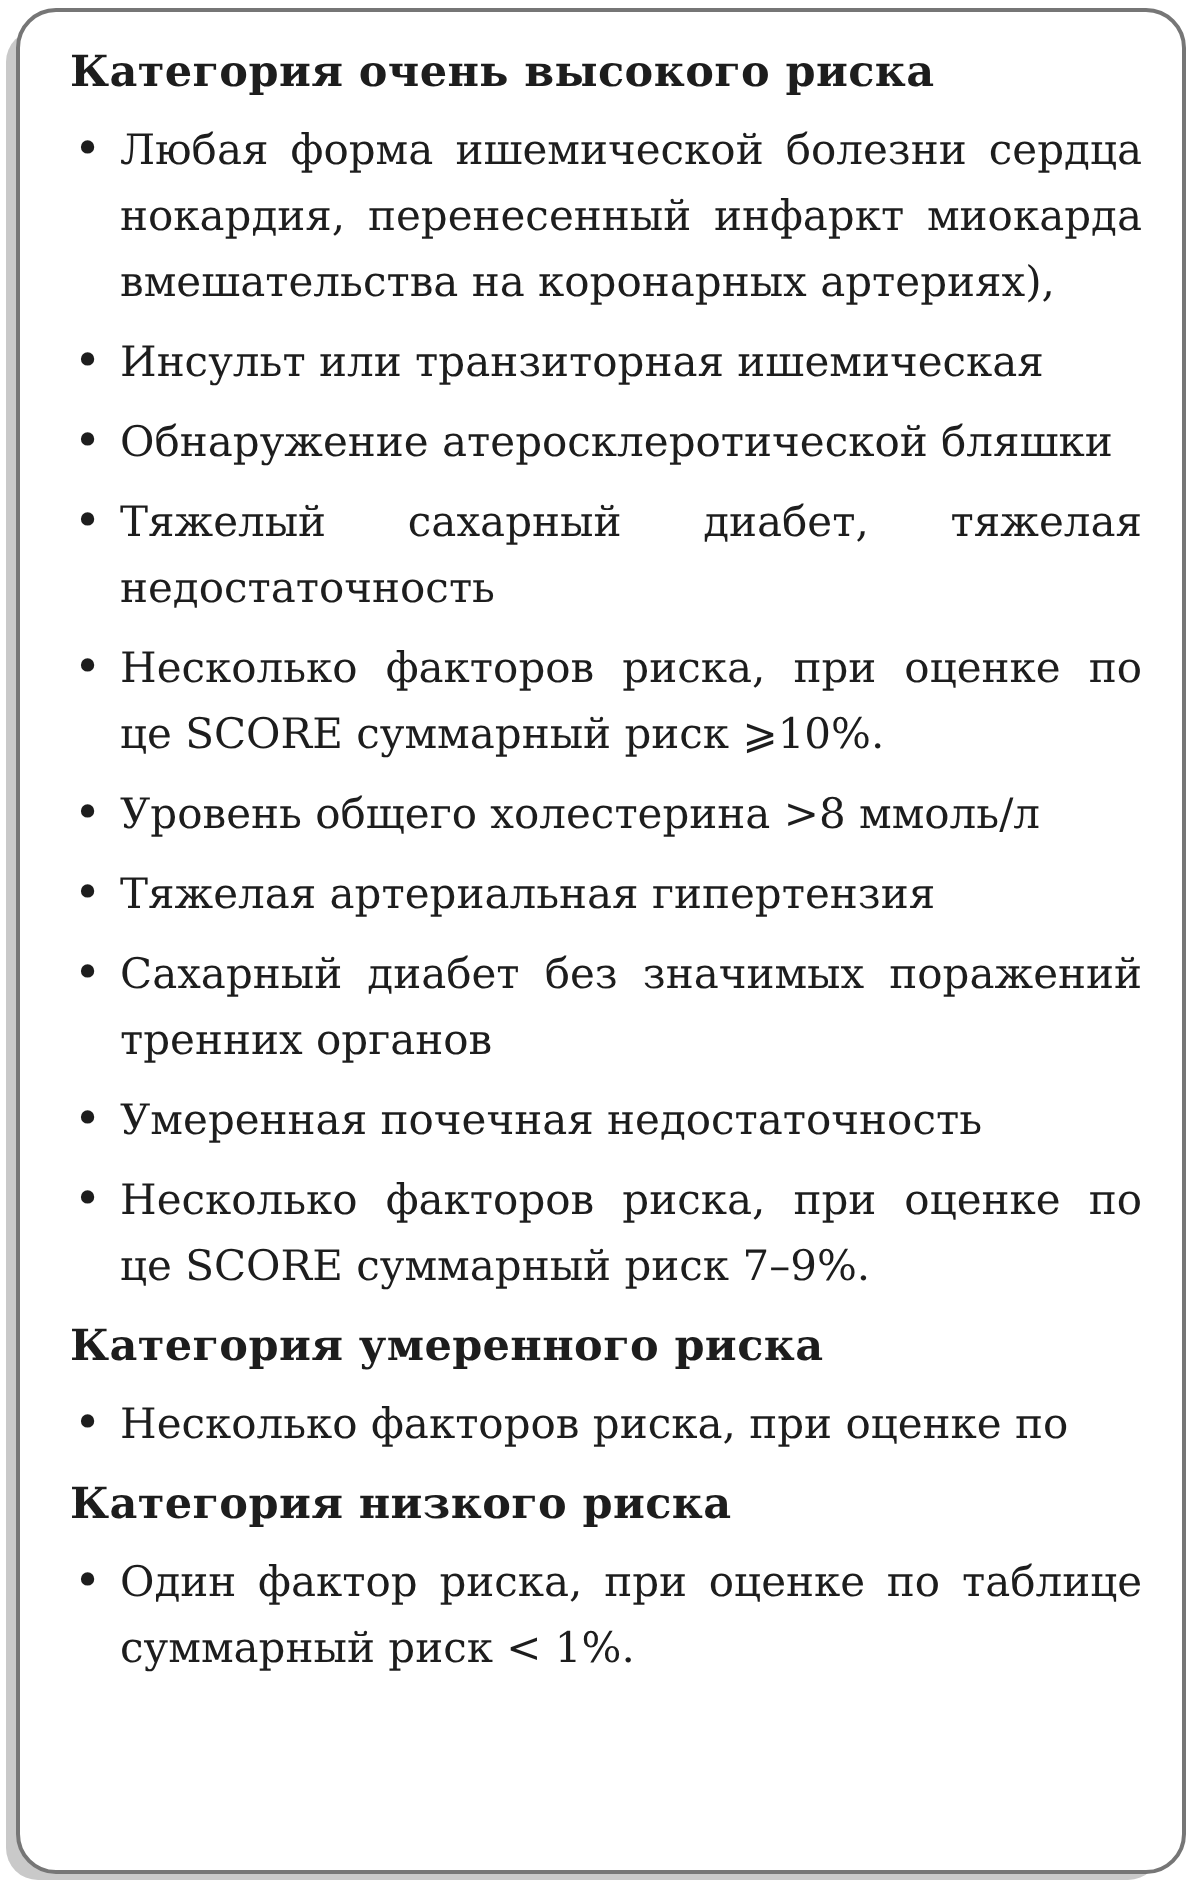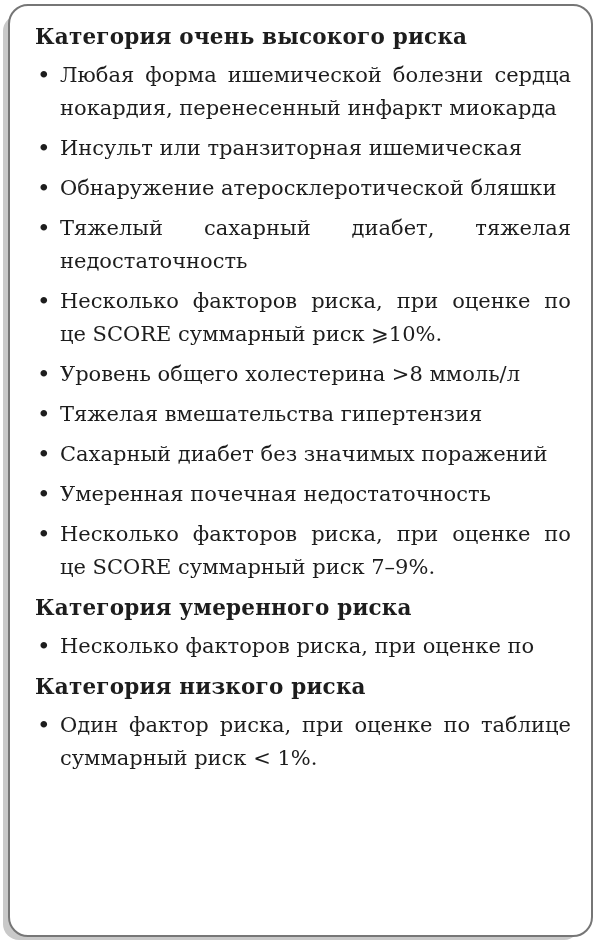--- a/index.html
+++ b/index.html
@@ -75,20 +75,21 @@
   <div class="panel">
 
     <div class="section">
       <div class="section-heading">Категория очень высокого риска</div>
 
       <div class="bullet-item">
         <span class="bullet">•</span>
         <div class="item-text">
             <span class="tline">Любая форма ишемической болезни сердца (сте-</span>
             <span class="tline">нокардия, перенесенный инфаркт миокарда или</span>
+            <span class="tline">вмешательства на коронарных артериях),</span>
           </div>
       </div>
       <div class="bullet-item">
         <span class="bullet">•</span>
         <div class="item-text">
             <span class="tline">Инсульт или транзиторная ишемическая атака</span>
           </div>
       </div>
       <div class="bullet-item">
         <span class="bullet">•</span>
@@ -116,27 +117,28 @@
 
       <div class="bullet-item">
         <span class="bullet">•</span>
         <div class="item-text">
             <span class="tline">Уровень общего холестерина &gt;8 ммоль/л</span>
           </div>
       </div>
       <div class="bullet-item">
         <span class="bullet">•</span>
         <div class="item-text">
-            <span class="tline">Тяжелая вмешательства гипертензия</span>
+            <span class="tline">Тяжелая артериальная гипертензия</span>
           </div>
       </div>
       <div class="bullet-item">
         <span class="bullet">•</span>
         <div class="item-text">
             <span class="tline">Сахарный диабет без значимых поражений вну-</span>
+            <span class="tline">тренних органов</span>
           </div>
       </div>
       <div class="bullet-item">
         <span class="bullet">•</span>
         <div class="item-text">
             <span class="tline">Умеренная почечная недостаточность</span>
           </div>
       </div>
       <div class="bullet-item">
         <span class="bullet">•</span>

